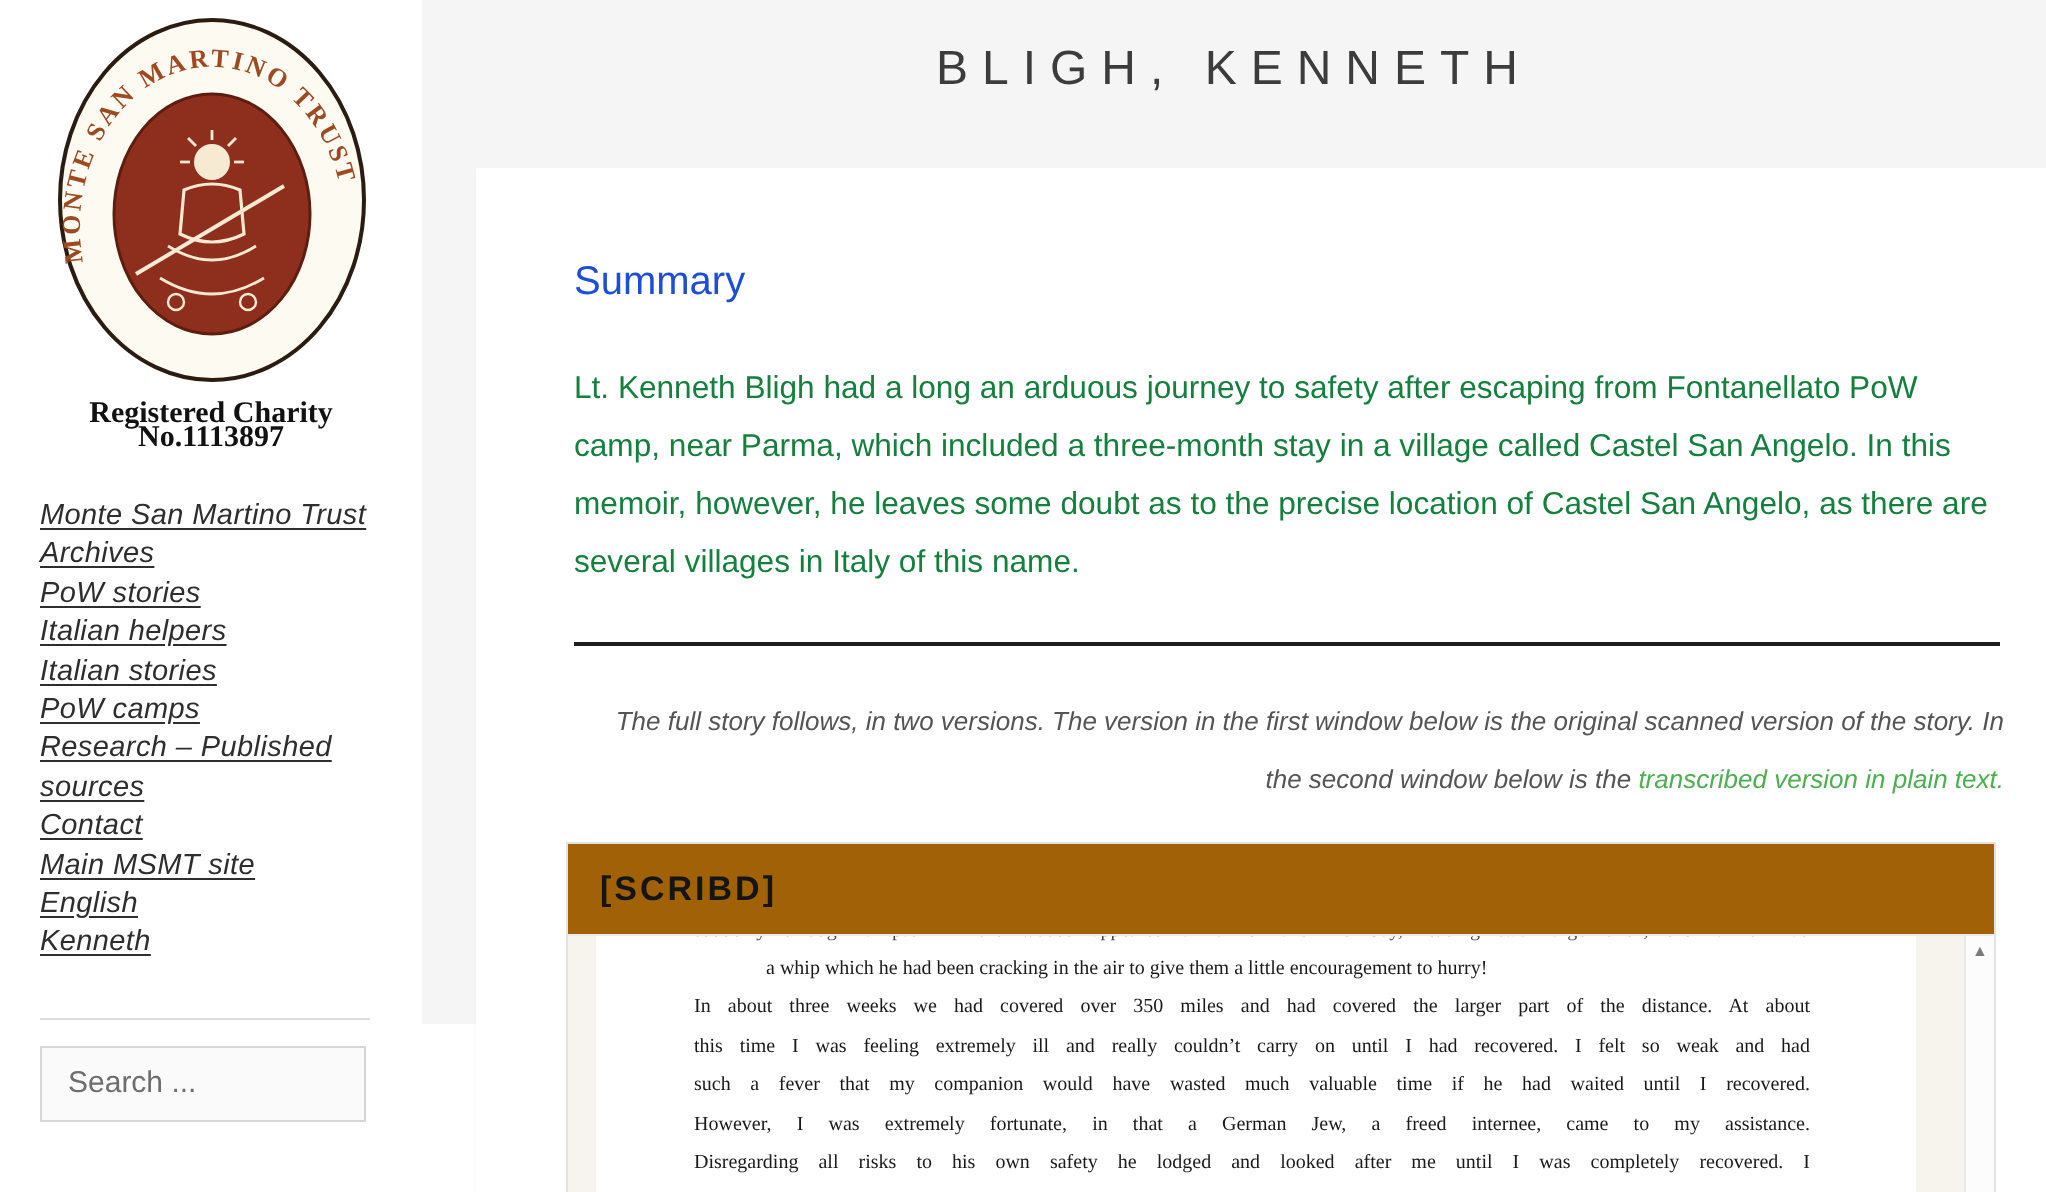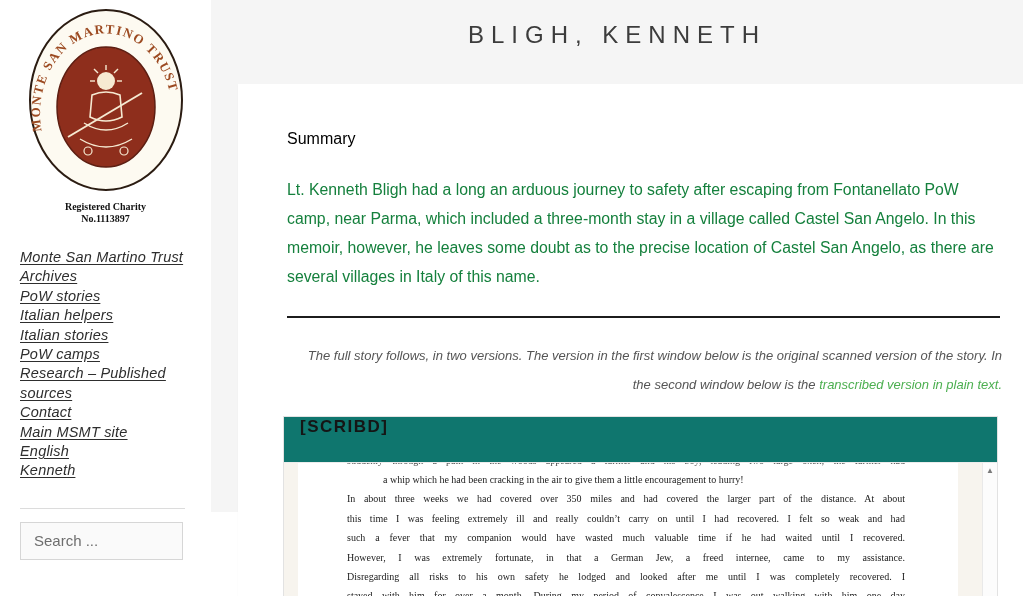--- a/index.html
+++ b/index.html
@@ -4,43 +4,43 @@
 <style>
   html,body{margin:0;padding:0;}
   body{
     width:1023px;height:596px;overflow:hidden;position:relative;
     background:#ffffff;font-family:"Liberation Sans",sans-serif;
     -webkit-font-smoothing:antialiased;
   }
   
   .sidebar{position:absolute;left:0;top:0;width:211px;height:596px;background:#fff;z-index:2;}
   .logo-wrap{width:170px;margin:5px auto 0;text-align:center;}
-  .charity{font-family:"Liberation Serif",serif;font-weight:bold;font-size:10px;line-height:11.5px;color:#111;margin-top:2px;text-align:center;}
+  .charity{font-family:"Liberation Serif",serif;font-weight:bold;font-size:15px;line-height:11.5px;color:#111;margin-top:2px;text-align:center;}
   .nav{display:block;margin:24px 0 0 20px;width:173px;}
   .nav a{display:block;font-size:14.5px;line-height:19.4px;letter-spacing:.2px;color:#2e2e2e;
     text-decoration:underline;text-underline-offset:2px;cursor:pointer;font-style:italic;}
   .side-divider{border:none;border-top:1px solid #dcdcdc;width:165px;margin:27px 0 0 20px;}
   .search-heading{margin:30px 0 0 20px;font-size:15px;font-weight:bold;color:#222;}
   .search-input{display:block;margin:13px 0 0 20px;width:148px;height:36px;border:1px solid #d6d6d6;
     background:#fafafa;padding:0 0 0 13px;font-size:15px;color:#555;font-family:"Liberation Sans",sans-serif;outline:none;}
   .search-input::placeholder{color:#6e6e6e;}
   
   .main{position:absolute;left:211px;top:0;width:812px;height:512px;background:#f5f5f5;}
   .page-title{margin:0;padding-top:21px;text-align:center;font-size:24px;font-weight:400;
     letter-spacing:7px;color:#3c3c3c;}
   .card{position:absolute;left:27px;top:84px;width:785px;height:600px;background:#fff;
     box-sizing:border-box;padding:46px 23px 0 49px;box-shadow:0 1px 2px rgba(0,0,0,.03);}
-  .summary-h{margin:0 0 27px 0;font-size:16px;font-weight:500;color:#000000;}
+  .summary-h{margin:0 0 27px 0;font-size:20px;font-weight:500;color:#1d4ed8;}
   .summary-p{margin:0;width:712px;font-size:15.8px;line-height:29px;color:#15803d;}
   .rule{border:none;border-top:2px solid #1c1c1c;width:713px;margin:25px 0 24px 0;}
   .note{margin:0;width:715px;font-style:italic;font-size:13px;line-height:28.5px;color:#555;text-align:right;}
   .note a{font-style:italic;text-decoration:none;cursor:pointer;}
   
   .embed{position:relative;margin:17px 0 0 -4px;width:715px;border:1px solid #e2e2e2;background:#fff;box-sizing:border-box;}
-  .embed-header{height:45px;display:flex;padding-left:16px;background:#0f766e;border-bottom:1px solid #ececec;}
+  .embed-header{height:45px;display:flex;align-items:center;padding-left:16px;background:#a16207;border-bottom:1px solid #ececec;}
   .scribd-logo{font-weight:bold;font-size:17px;letter-spacing:1.5px;color:#151515;cursor:pointer;}
   .embed-body{position:relative;height:200px;background:#f7f4ee;overflow:hidden;}
   .doc-page{position:absolute;left:14px;top:0;width:660px;height:100%;background:#fff;box-sizing:border-box;
     padding:0 53px 0 49px;font-family:"Liberation Serif",serif;font-size:10px;color:#1a1a1a;}
   .doc-line{height:19.4px;line-height:19.4px;overflow:hidden;text-align:justify;text-align-last:justify;}
   .doc-line.no-just{text-align:left;text-align-last:left;margin-left:36px;}
   .doc-line.clipped{height:7px;opacity:.8;}
   .doc-line.clipped span{display:block;margin-top:-12px;}
   .scrollbar{position:absolute;right:0;top:0;width:14px;height:100%;background:#fcfcfc;border-left:1px solid #e9e9e9;
     text-align:center;cursor:pointer;}

